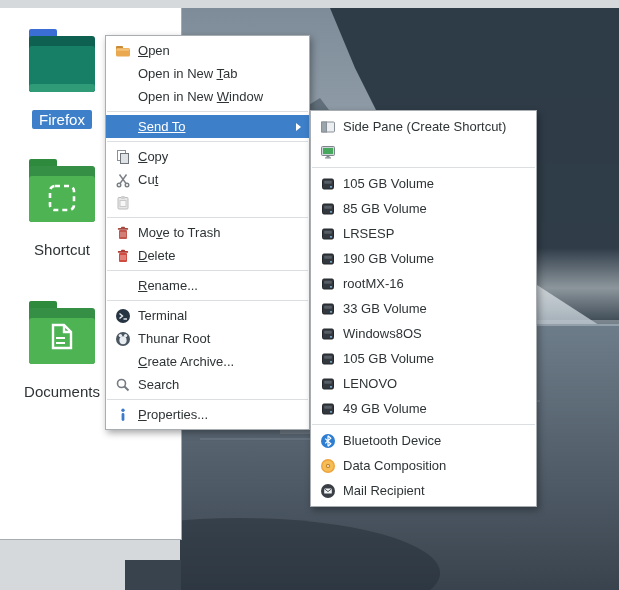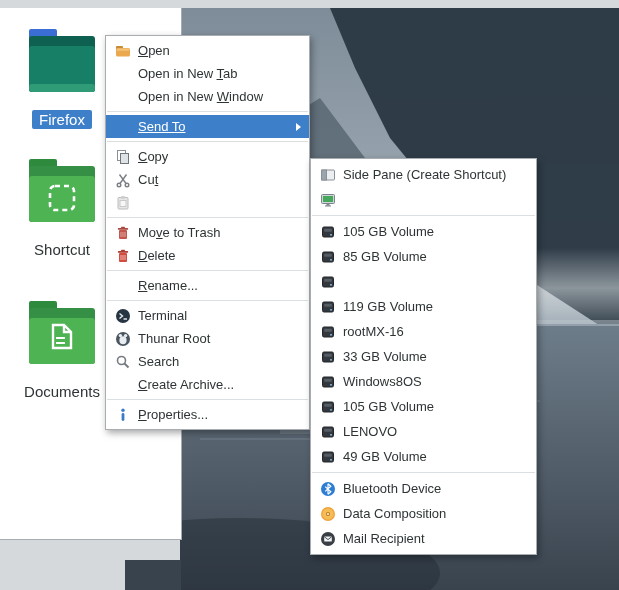--- a/index.html
+++ b/index.html
@@ -24,21 +24,21 @@
     display: inline-block; margin-top: 10px; font-size: 15px; color: #2e3436;
     padding: 1px 7px; border-radius: 2px; white-space: nowrap;
   }
   .desktop-icon.selected .label { background: var(--accent); color: #ffffff; }
   .menu {
     position: absolute; background: #ffffff; border: 1px solid #a8adb2;
     box-shadow: 2px 3px 7px rgba(0,0,0,0.35); padding: 3px 0;
     font-size: 13px; color: #2e3436;
   }
   #context-menu { left: 105px; top: 35px; width: 205px; z-index: 10; }
-  #send-to-menu { left: 310px; top: 110px; width: 227px; z-index: 11; margin-top: 48px; }
+  #send-to-menu { left: 310px; top: 110px; width: 227px; z-index: 11; }
   .menu-item { display: flex; align-items: center; height: 23px; padding: 0 8px; }
   #send-to-menu .menu-item { height: 25px; }
   .mi-icon { width: 18px; height: 16px; flex: 0 0 18px; display: flex; align-items: center; justify-content: center; }
   .mi-icon svg { display: block; }
   .mi-label { flex: 1; margin-left: 6px; white-space: nowrap; overflow: hidden; }
   .menu-item.highlighted { background: var(--accent); color: #ffffff; text-decoration: underline; }
   .menu-item.disabled { color: #a9aeb3; }
   .menu-sep { height: 1px; background: #dcdfe2; margin: 3px 1px; }
   .arrow {
     width: 0; height: 0; margin-left: 6px;
@@ -214,31 +214,31 @@
         <svg width="16" height="16" viewBox="0 0 16 16">
           <circle cx="8" cy="8" r="7" fill="#4a5560"></circle>
           <ellipse cx="8" cy="9.2" rx="3.6" ry="4" fill="#e8edf2"></ellipse>
           <circle cx="5.4" cy="4.6" r="1.7" fill="#e8edf2"></circle>
           <circle cx="10.6" cy="4.6" r="1.7" fill="#e8edf2"></circle>
         </svg>
       </span>
       <span class="mi-label">Thunar Root</span>
     </div>
     <div class="menu-item">
+      <span class="mi-icon"></span>
+      <span class="mi-label"><u>C</u>reate Archive...</span>
+    </div>
+    <div class="menu-item">
       <span class="mi-icon">
         <svg width="16" height="16" viewBox="0 0 16 16">
           <circle cx="6.5" cy="6.5" r="4" fill="none" stroke="#757b82" stroke-width="1.6"></circle>
           <path d="M9.5 9.5 L13.5 13.5" stroke="#757b82" stroke-width="2"></path>
         </svg>
       </span>
       <span class="mi-label">Search</span>
-    </div>
-    <div class="menu-item">
-      <span class="mi-icon"></span>
-      <span class="mi-label"><u>C</u>reate Archive...</span>
     </div>
     <div class="menu-sep"></div>
     <div class="menu-item">
       <span class="mi-icon">
         <svg width="16" height="16" viewBox="0 0 16 16">
           <circle cx="8" cy="3.2" r="1.7" fill="#3c7bc8"></circle>
           <rect x="6.6" y="6" width="2.8" height="8" rx="1.4" fill="#3c7bc8"></rect>
         </svg>
       </span>
       <span class="mi-label"><u>P</u>roperties...</span>
@@ -286,30 +286,31 @@
       <span class="mi-label">85 GB Volume</span>
     </div>
     <div class="menu-item">
       <span class="mi-icon">
         <svg width="16" height="16" viewBox="0 0 16 16">
           <rect x="2.5" y="3" width="11" height="10" rx="1.5" fill="#33383e" stroke="#22262b"></rect>
           <rect x="4.2" y="4.8" width="7.6" height="3" rx="0.8" fill="#565d64"></rect>
           <circle cx="11" cy="10.8" r="0.9" fill="#8fd0ff"></circle>
         </svg>
       </span>
-    </div>
-    <div class="menu-item">
-      <span class="mi-icon">
-        <svg width="16" height="16" viewBox="0 0 16 16">
-          <rect x="2.5" y="3" width="11" height="10" rx="1.5" fill="#33383e" stroke="#22262b"></rect>
-          <rect x="4.2" y="4.8" width="7.6" height="3" rx="0.8" fill="#565d64"></rect>
-          <circle cx="11" cy="10.8" r="0.9" fill="#8fd0ff"></circle>
-        </svg>
-      </span>
-      <span class="mi-label">119 GB Volume</span>
+      <span class="mi-label">LRSESP</span>
+    </div>
+    <div class="menu-item">
+      <span class="mi-icon">
+        <svg width="16" height="16" viewBox="0 0 16 16">
+          <rect x="2.5" y="3" width="11" height="10" rx="1.5" fill="#33383e" stroke="#22262b"></rect>
+          <rect x="4.2" y="4.8" width="7.6" height="3" rx="0.8" fill="#565d64"></rect>
+          <circle cx="11" cy="10.8" r="0.9" fill="#8fd0ff"></circle>
+        </svg>
+      </span>
+      <span class="mi-label">190 GB Volume</span>
     </div>
     <div class="menu-item">
       <span class="mi-icon">
         <svg width="16" height="16" viewBox="0 0 16 16">
           <rect x="2.5" y="3" width="11" height="10" rx="1.5" fill="#33383e" stroke="#22262b"></rect>
           <rect x="4.2" y="4.8" width="7.6" height="3" rx="0.8" fill="#565d64"></rect>
           <circle cx="11" cy="10.8" r="0.9" fill="#8fd0ff"></circle>
         </svg>
       </span>
       <span class="mi-label">rootMX-16</span>

